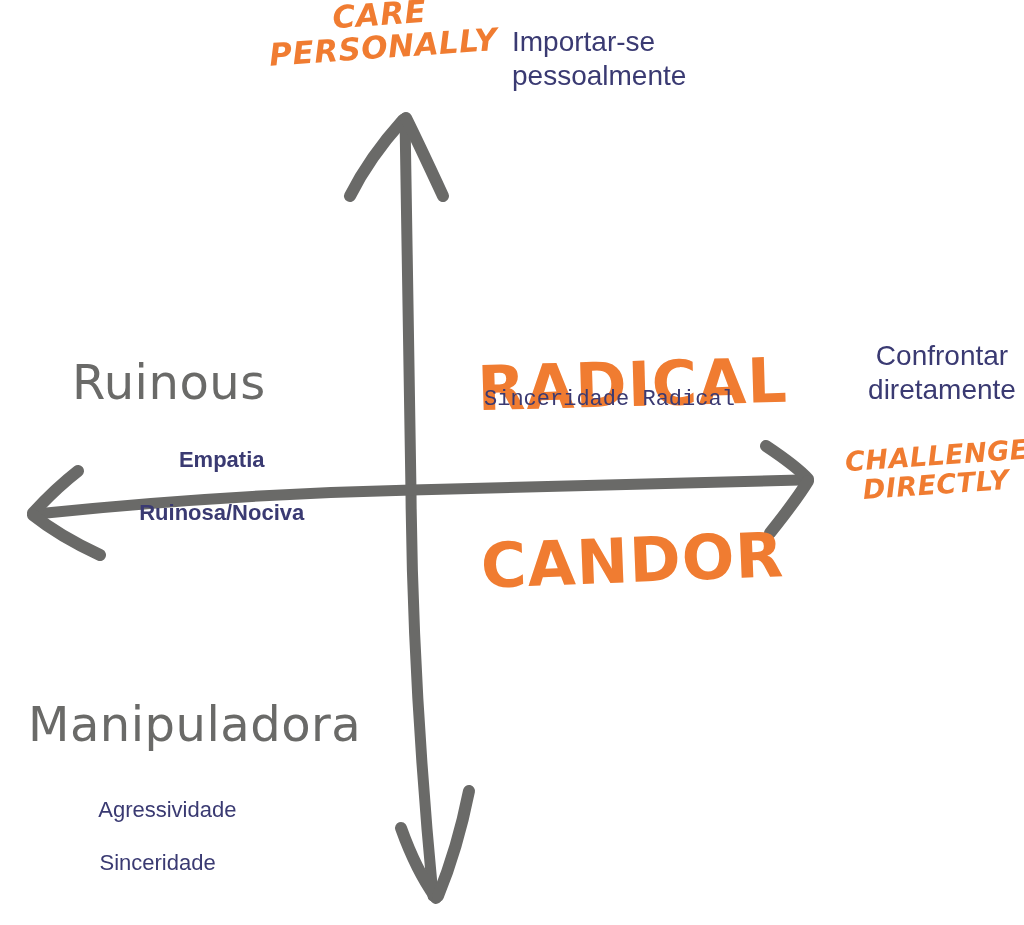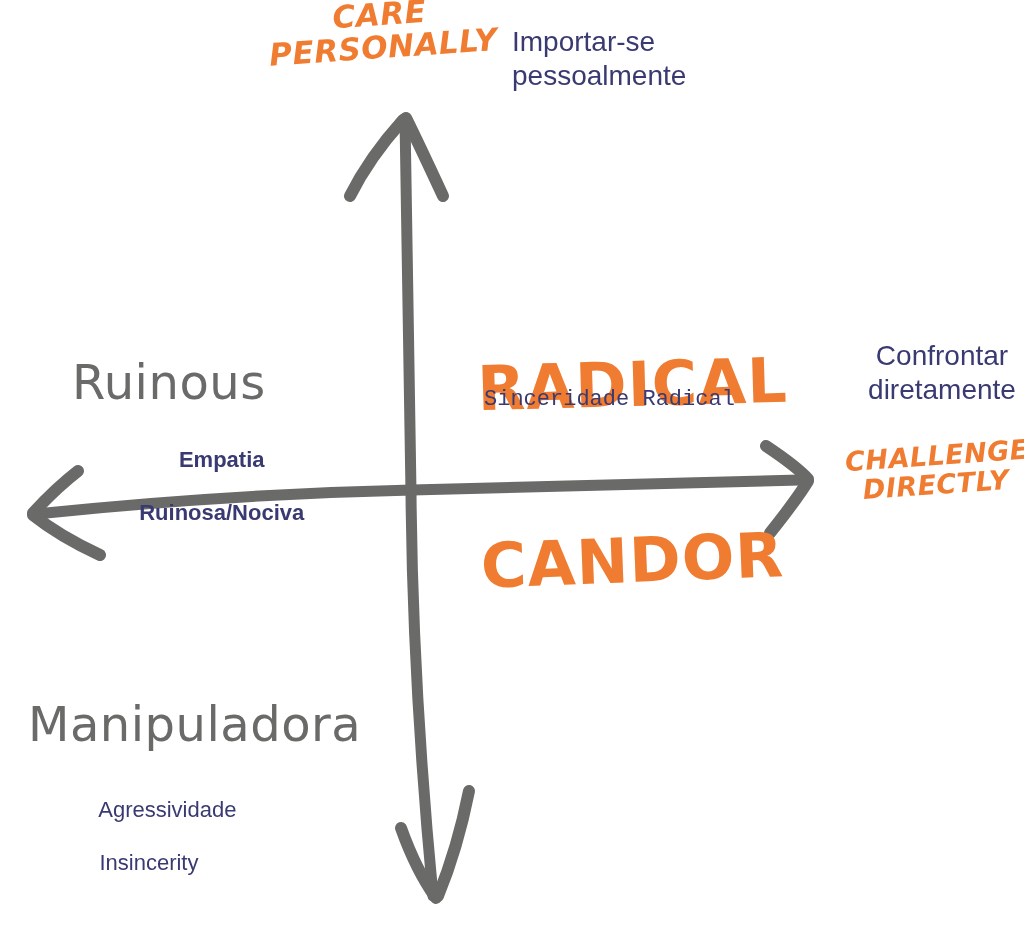--- a/index.html
+++ b/index.html
@@ -153,19 +153,19 @@
   <div class="lbl pt small" id="empatia">
     <span>Empatia</span><br>
     <span>Ruinosa/Nociva</span>
   </div>
 
   <div class="lbl hand" id="manip-insincerity">
     <span class="r2">Manipuladora</span>
   </div>
   <div class="lbl pt small" id="insinceridade">
     <span>Agressividade</span><br>
-    <span>Insincerity</span>
+    <span>Sinceridade</span>
   </div>
 
   <div class="lbl hand" id="obnoxious-aggr">
   </div>
 
 </div>
 
 </body></html>

